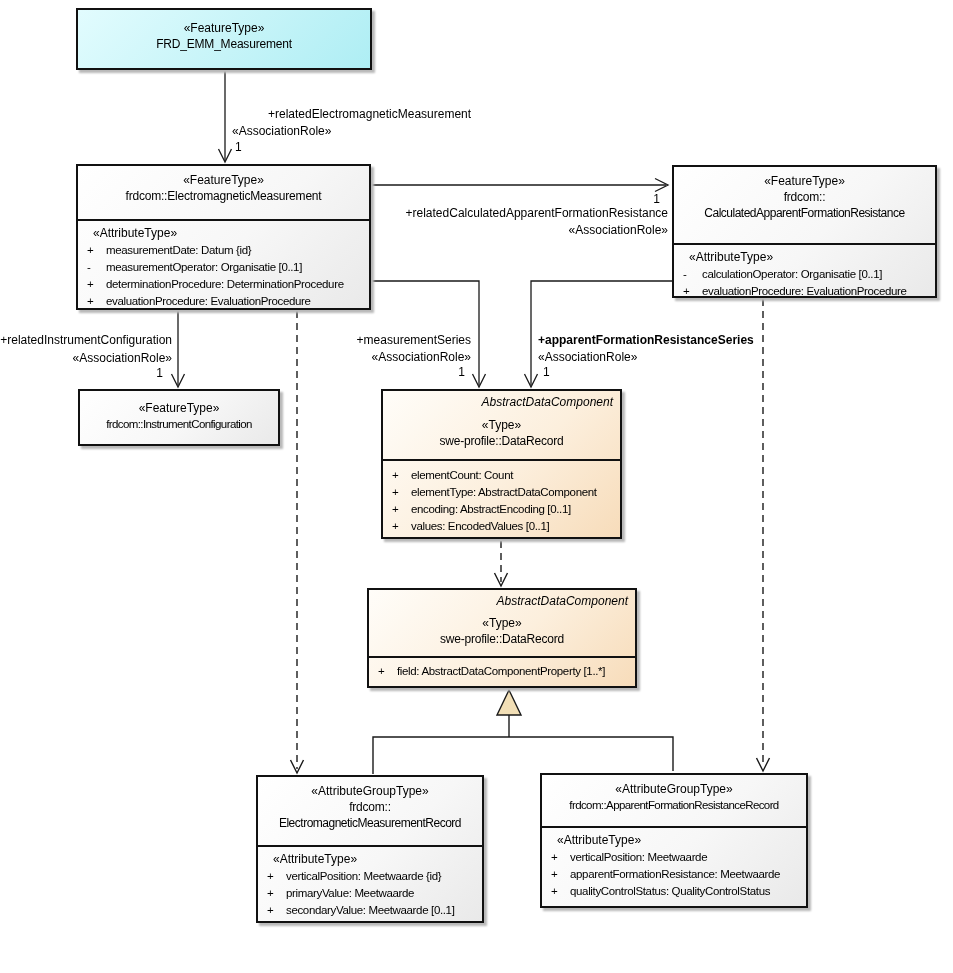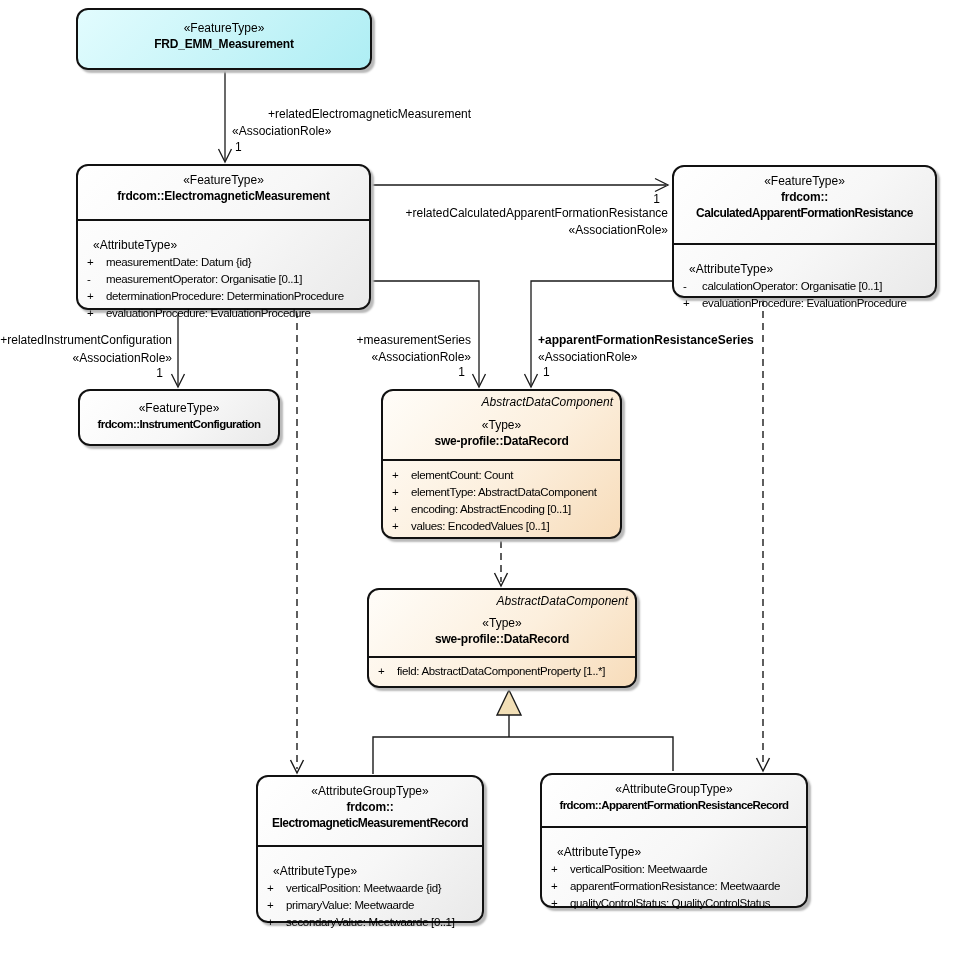--- a/index.html
+++ b/index.html
@@ -6,34 +6,34 @@
   body{
     width:953px;height:973px;position:relative;overflow:hidden;
     background:#ffffff;
     font-family:"Liberation Sans", sans-serif;
     color:#000;
   }
   .canvas{position:absolute;inset:0;}
   svg.connectors{position:absolute;left:0;top:0;z-index:1;}
   .uml-class{
     position:absolute;z-index:2;
-    border:2px solid #111;border-radius:12px;
+    border:2px solid #111;border-radius:0;
     background:linear-gradient(135deg,#ffffff 0%,#f7f7f7 55%,#e9e9e9 100%);
     box-shadow:3px 3px 2px #b9b9b9;
     box-sizing:border-box;
   }
   .uml-class.cyan{background:linear-gradient(135deg,#e2fcfe 0%,#c6f4f8 55%,#aeeef4 100%);}
   .uml-class.peach{background:linear-gradient(135deg,#fffdf9 0%,#fcefdd 55%,#f7dcba 100%);}
   .hdr{overflow:hidden;}
   .stereo{font-size:12px;text-align:center;line-height:16px;}
-  .cls-name{font-size:12px;font-weight:bold;text-align:center;line-height:16px;letter-spacing:-0.2px;white-space:nowrap;}
+  .cls-name{font-size:12px;font-weight:normal;text-align:center;line-height:16px;letter-spacing:-0.2px;white-space:nowrap;}
   .cls-name.tight{letter-spacing:-0.5px;}
   .cls-name.tighter{font-size:11.5px;letter-spacing:-0.6px;}
   .abstract-name{font-size:12px;font-style:italic;text-align:right;padding:4px 7px 0 4px;line-height:15px;}
-  .attrs{border-top:2px solid #111;padding-top:16px;overflow:hidden;}
+  .attrs{border-top:2px solid #111;padding-top:4px;overflow:hidden;}
   .attr-stereo{font-size:12px;padding-left:15px;line-height:17px;}
   .attr-row{display:flex;line-height:17px;white-space:nowrap;}
   .attr-vis{font-size:11.5px;width:19px;padding-left:9px;flex:0 0 auto;}
   .attr-text{font-size:11.5px;letter-spacing:-0.35px;}
   .conn-label{position:absolute;z-index:3;font-size:12px;line-height:15px;white-space:nowrap;}
   .r{text-align:right;}
 </style>
 </head>
 <body>
 

